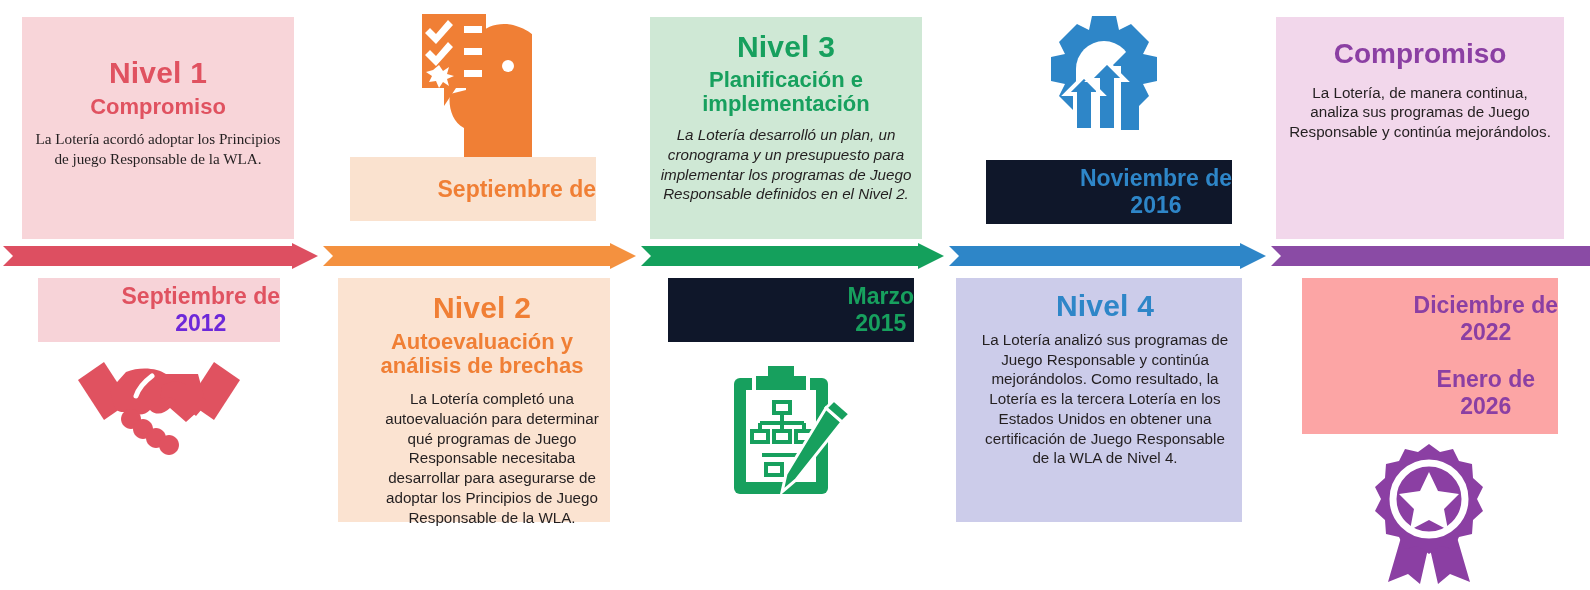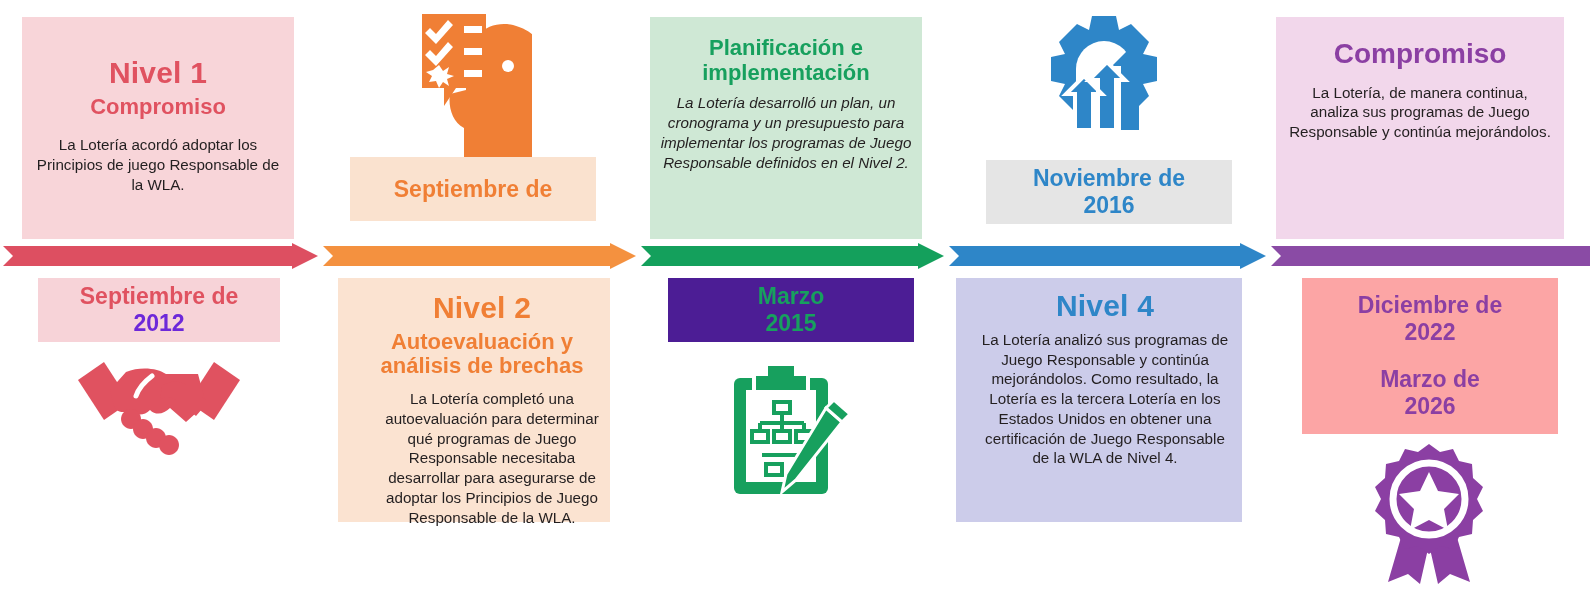--- a/index.html
+++ b/index.html
@@ -34,21 +34,21 @@
   }
   .box .sub{
     font-weight:bold;line-height:1.12;margin:0;
   }
   .box .body{
     color:#231f20;line-height:1.30;margin:0;
     font-size:15.2px;
   }
   .datebox{
     position:absolute;box-sizing:border-box;
-    display:flex;align-items:center;justify-content:center;
+    display:flex;align-items:center;justify-content:flex-end;
     text-align:center;
   }
   .datebox .dt{
     font-weight:bold;line-height:1.17;font-size:23px;
   }
   .center{text-align:center;}
 
   .icon{position:absolute;}
 
   
@@ -89,21 +89,21 @@
 
     <div class="arrow" style="left:1268px;width:322px;">
       <div class="shaft" style="width:322px;background:#8a4ba5;"></div>
       <div class="notch"></div>
     </div>
   </div>
 
   <div class="box" style="left:22px;top:17px;width:272px;height:222px;background:#f8d5d9;padding:40px 12px 0 12px;">
     <p class="ttl t-lvl center" style="color:#e05260;">Nivel 1</p>
     <p class="sub t-sub center" style="color:#e05260;margin-top:6px;">Compromiso</p>
-    <p class="body center" style="margin-top:16px;">La Lotería acordó adoptar los Principios de juego Responsable de la WLA.</p>
+    <p class="body center" style="margin-top:10px;font-family:Liberation Serif, serif;">La Lotería acordó adoptar los Principios de juego Responsable de la WLA.</p>
   </div>
 
   <div class="datebox" style="left:38px;top:278px;width:242px;height:64px;background:#f7d3d8;">
     <div>
       <div class="dt" style="color:#e05260;">Septiembre de</div>
       <div class="dt" style="color:#6d28d9;">2012</div>
     </div>
   </div>
 
   <div class="icon" style="left:66px;top:350px;width:186px;height:110px;">
@@ -148,25 +148,26 @@
     </div>
   </div>
 
   <div class="box" style="left:338px;top:278px;width:272px;height:244px;background:#fbe3d1;padding:14px 10px 0 26px;">
     <p class="ttl t-lvl center" style="color:#f07f35;">Nivel 2</p>
     <p class="sub t-sub center" style="color:#f07f35;margin-top:6px;">Autoevaluación y análisis de brechas</p>
     <p class="body center" style="margin-top:10px;margin-left:20px;">La Lotería completó una autoevaluación para determinar qué programas de Juego Responsable necesitaba desarrollar para asegurarse de adoptar los Principios de Juego Responsable de la WLA.</p>
   </div>
 
   <div class="box" style="left:650px;top:17px;width:272px;height:222px;background:#cfe8d5;padding:14px 10px 0 10px;">
+    <p class="ttl t-lvl center" style="color:#17a05e;">Nivel 3</p>
     <p class="sub t-sub center" style="color:#17a05e;margin-top:5px;">Planificación e implementación</p>
     <p class="body center" style="margin-top:8px;font-style:italic;">La Lotería desarrolló un plan, un cronograma y un presupuesto para implementar los programas de Juego Responsable definidos en el Nivel 2.</p>
   </div>
 
-  <div class="datebox" style="left:668px;top:278px;width:246px;height:64px;background:#4c1d95;">
+  <div class="datebox" style="left:668px;top:278px;width:246px;height:64px;background:#0f172a;">
     <div>
       <div class="dt" style="color:#17a05e;">Marzo</div>
       <div class="dt" style="color:#17a05e;">2015</div>
     </div>
   </div>
 
   <div class="icon" style="left:730px;top:360px;width:122px;height:140px;">
     <svg viewBox="0 0 122 140" width="122" height="140" aria-hidden="true">
       <rect x="4" y="18" width="94" height="116" rx="6" fill="#17a05e"></rect>
       <rect x="16" y="30" width="70" height="92" fill="#ffffff"></rect>
@@ -201,21 +202,21 @@
         <path d="M57 66 L75 48 L93 66 L84 66 L84 116 L66 116 L66 66 Z"></path>
         <path d="M80 52 L98 34 L116 52 L107 52 L107 116 L89 116 L89 52 Z"></path>
       </g>
       <g fill="none" stroke="#ffffff" stroke-width="4">
         <path d="M52 62 L70 80 L61 80 L61 116 L43 116 L43 80 L34 80 Z"></path>
         <path d="M75 48 L93 66 L84 66 L84 116 L66 116 L66 66 L57 66 Z"></path>
       </g>
     </svg>
   </div>
 
-  <div class="datebox" style="left:986px;top:160px;width:246px;height:64px;background:#e5e5e5;">
+  <div class="datebox" style="left:986px;top:160px;width:246px;height:64px;background:#0f172a;">
     <div>
       <div class="dt" style="color:#2e86c8;">Noviembre de</div>
       <div class="dt" style="color:#2e86c8;">2016</div>
     </div>
   </div>
 
   <div class="box" style="left:956px;top:278px;width:286px;height:244px;background:#ccccea;padding:12px 12px 0 24px;">
     <p class="ttl t-lvl center" style="color:#2e86c8;">Nivel 4</p>
     <p class="body center" style="margin-top:8px;">La Lotería analizó sus programas de Juego Responsable y continúa mejorándolos. Como resultado, la Lotería es la tercera Lotería en los Estados Unidos en obtener una certificación de Juego Responsable de la WLA de Nivel 4.</p>
   </div>
@@ -223,21 +224,21 @@
   <div class="box" style="left:1276px;top:17px;width:288px;height:222px;background:#f2d7eb;padding:22px 12px 0 12px;">
     <p class="ttl t-big center" style="color:#8b3fa3;">Compromiso</p>
     <p class="body center" style="margin-top:14px;">La Lotería, de manera continua, analiza sus programas de Juego Responsable y continúa mejorándolos.</p>
   </div>
 
   <div class="datebox" style="left:1302px;top:278px;width:256px;height:156px;background:#fca5a5;">
     <div>
       <div class="dt" style="color:#8b3fa3;">Diciembre de</div>
       <div class="dt" style="color:#8b3fa3;">2022</div>
       <div style="height:20px;"></div>
-      <div class="dt" style="color:#8b3fa3;">Marzo de</div>
+      <div class="dt" style="color:#8b3fa3;">Enero de</div>
       <div class="dt" style="color:#8b3fa3;">2026</div>
     </div>
   </div>
 
   <div class="icon" style="left:1364px;top:442px;width:130px;height:142px;">
     <svg viewBox="0 0 130 142" width="130" height="142" aria-hidden="true">
       <g fill="#8b3fa3">
         <path d="M38 92 L24 140 L44 132 L56 142 L66 98 Z"></path>
         <path d="M92 92 L106 140 L86 132 L74 142 L64 98 Z"></path>
         <path d="M65 2 L76 10 L89 7 L95 19 L108 22 L109 36 L119 45 L113 57 L119 69

